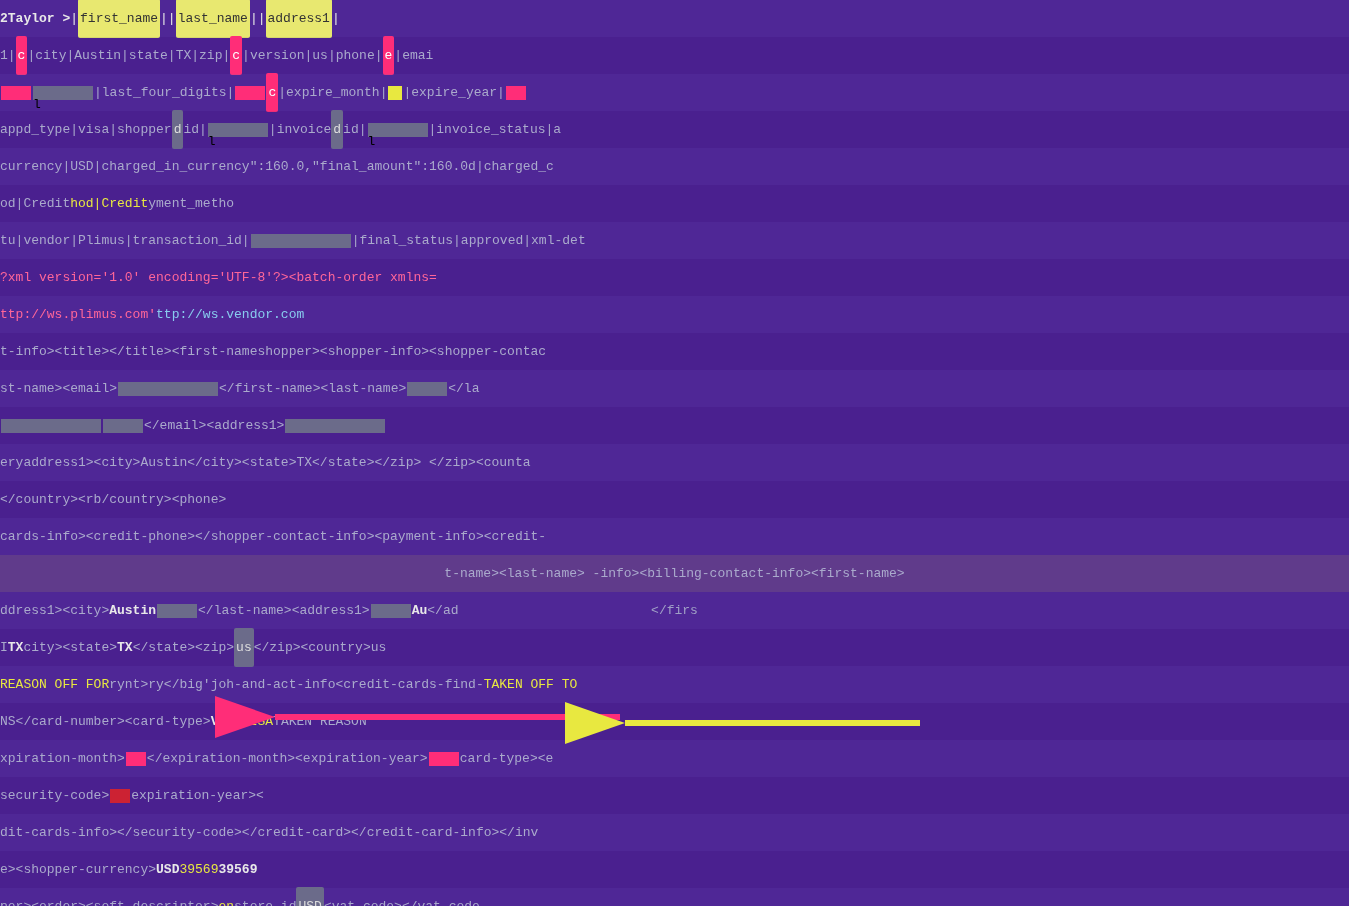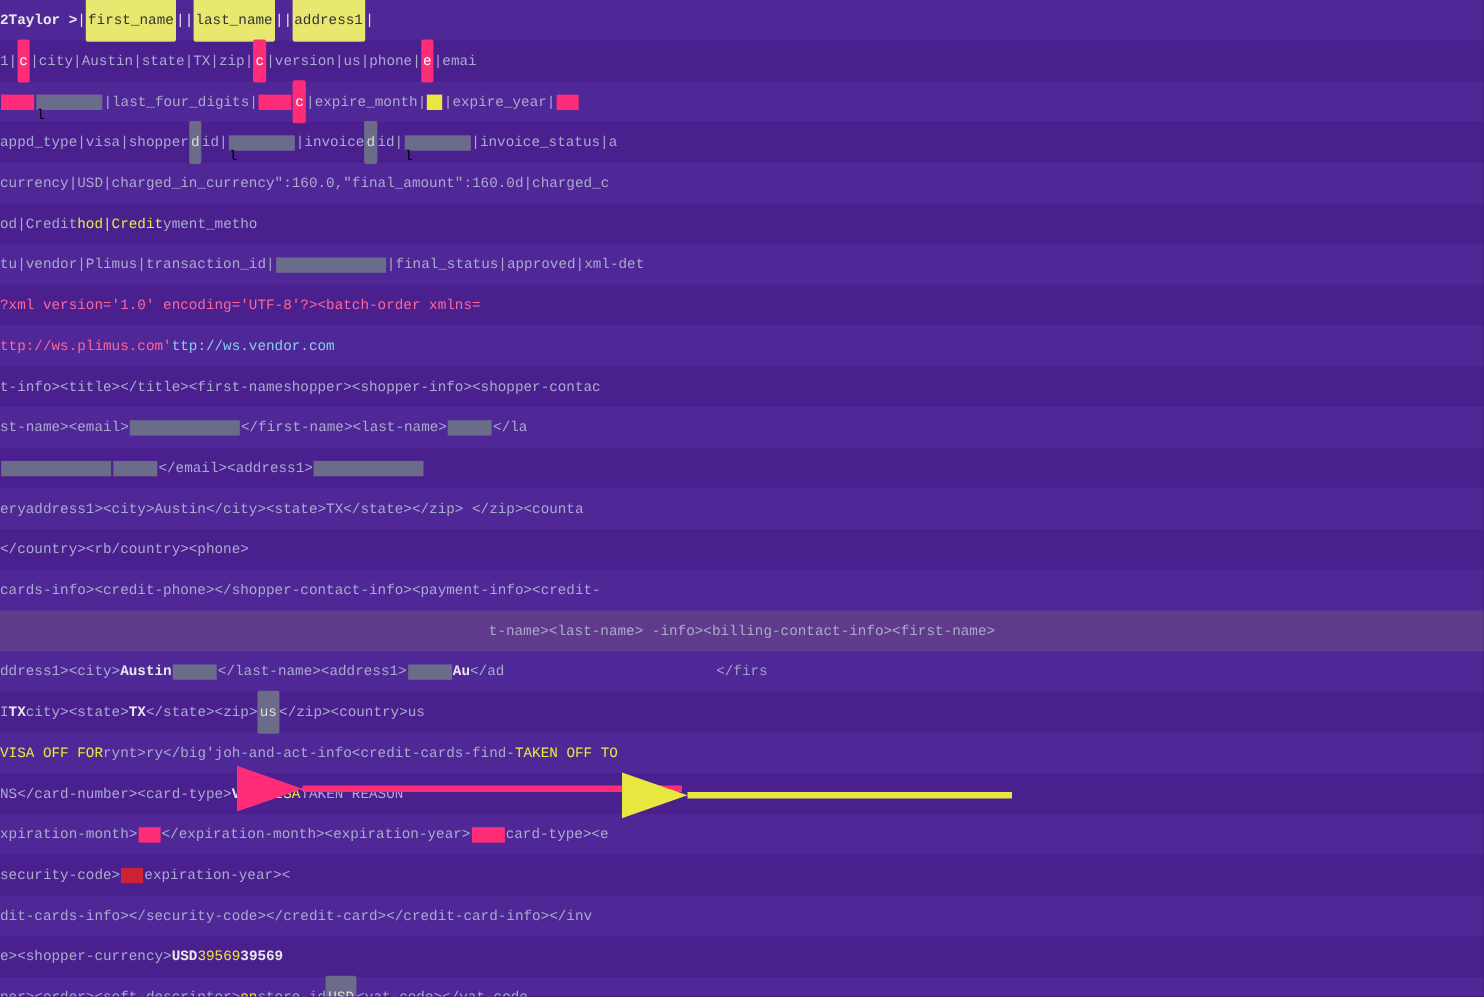--- a/index.html
+++ b/index.html
@@ -251,21 +251,21 @@
     <div class="line">
       <span class="text-gray">   I        </span>
       <span class="text-bold">TX</span>
       <span class="text-gray">        city&gt;&lt;state&gt;</span>
       <span class="text-bold">TX</span>
       <span class="text-gray">&lt;/state&gt;&lt;zip&gt;  </span>
       <span class="hl-gray">us</span>
       <span class="text-gray">  &lt;/zip&gt;&lt;country&gt;us</span>
     </div>
     <div class="line">
-      <span class="text-yellow">VISA OFF FOR</span>
+      <span class="text-yellow">REASON OFF FOR</span>
       <span class="text-gray">rynt&gt;ry&lt;/big'joh-and-act-info&lt;credit-cards-find-</span>
       <span class="text-yellow">TAKEN OFF TO</span>
     </div>
     <div class="line">
       <span class="text-gray">NS&lt;/card-number&gt;&lt;card-type&gt;</span>
       <span class="text-bold">VISA</span>
       <span class="text-gray">                </span>
       <span class="text-yellow">VISA</span>
       <span class="text-gray">           TAKEN REASON</span>
     </div>

